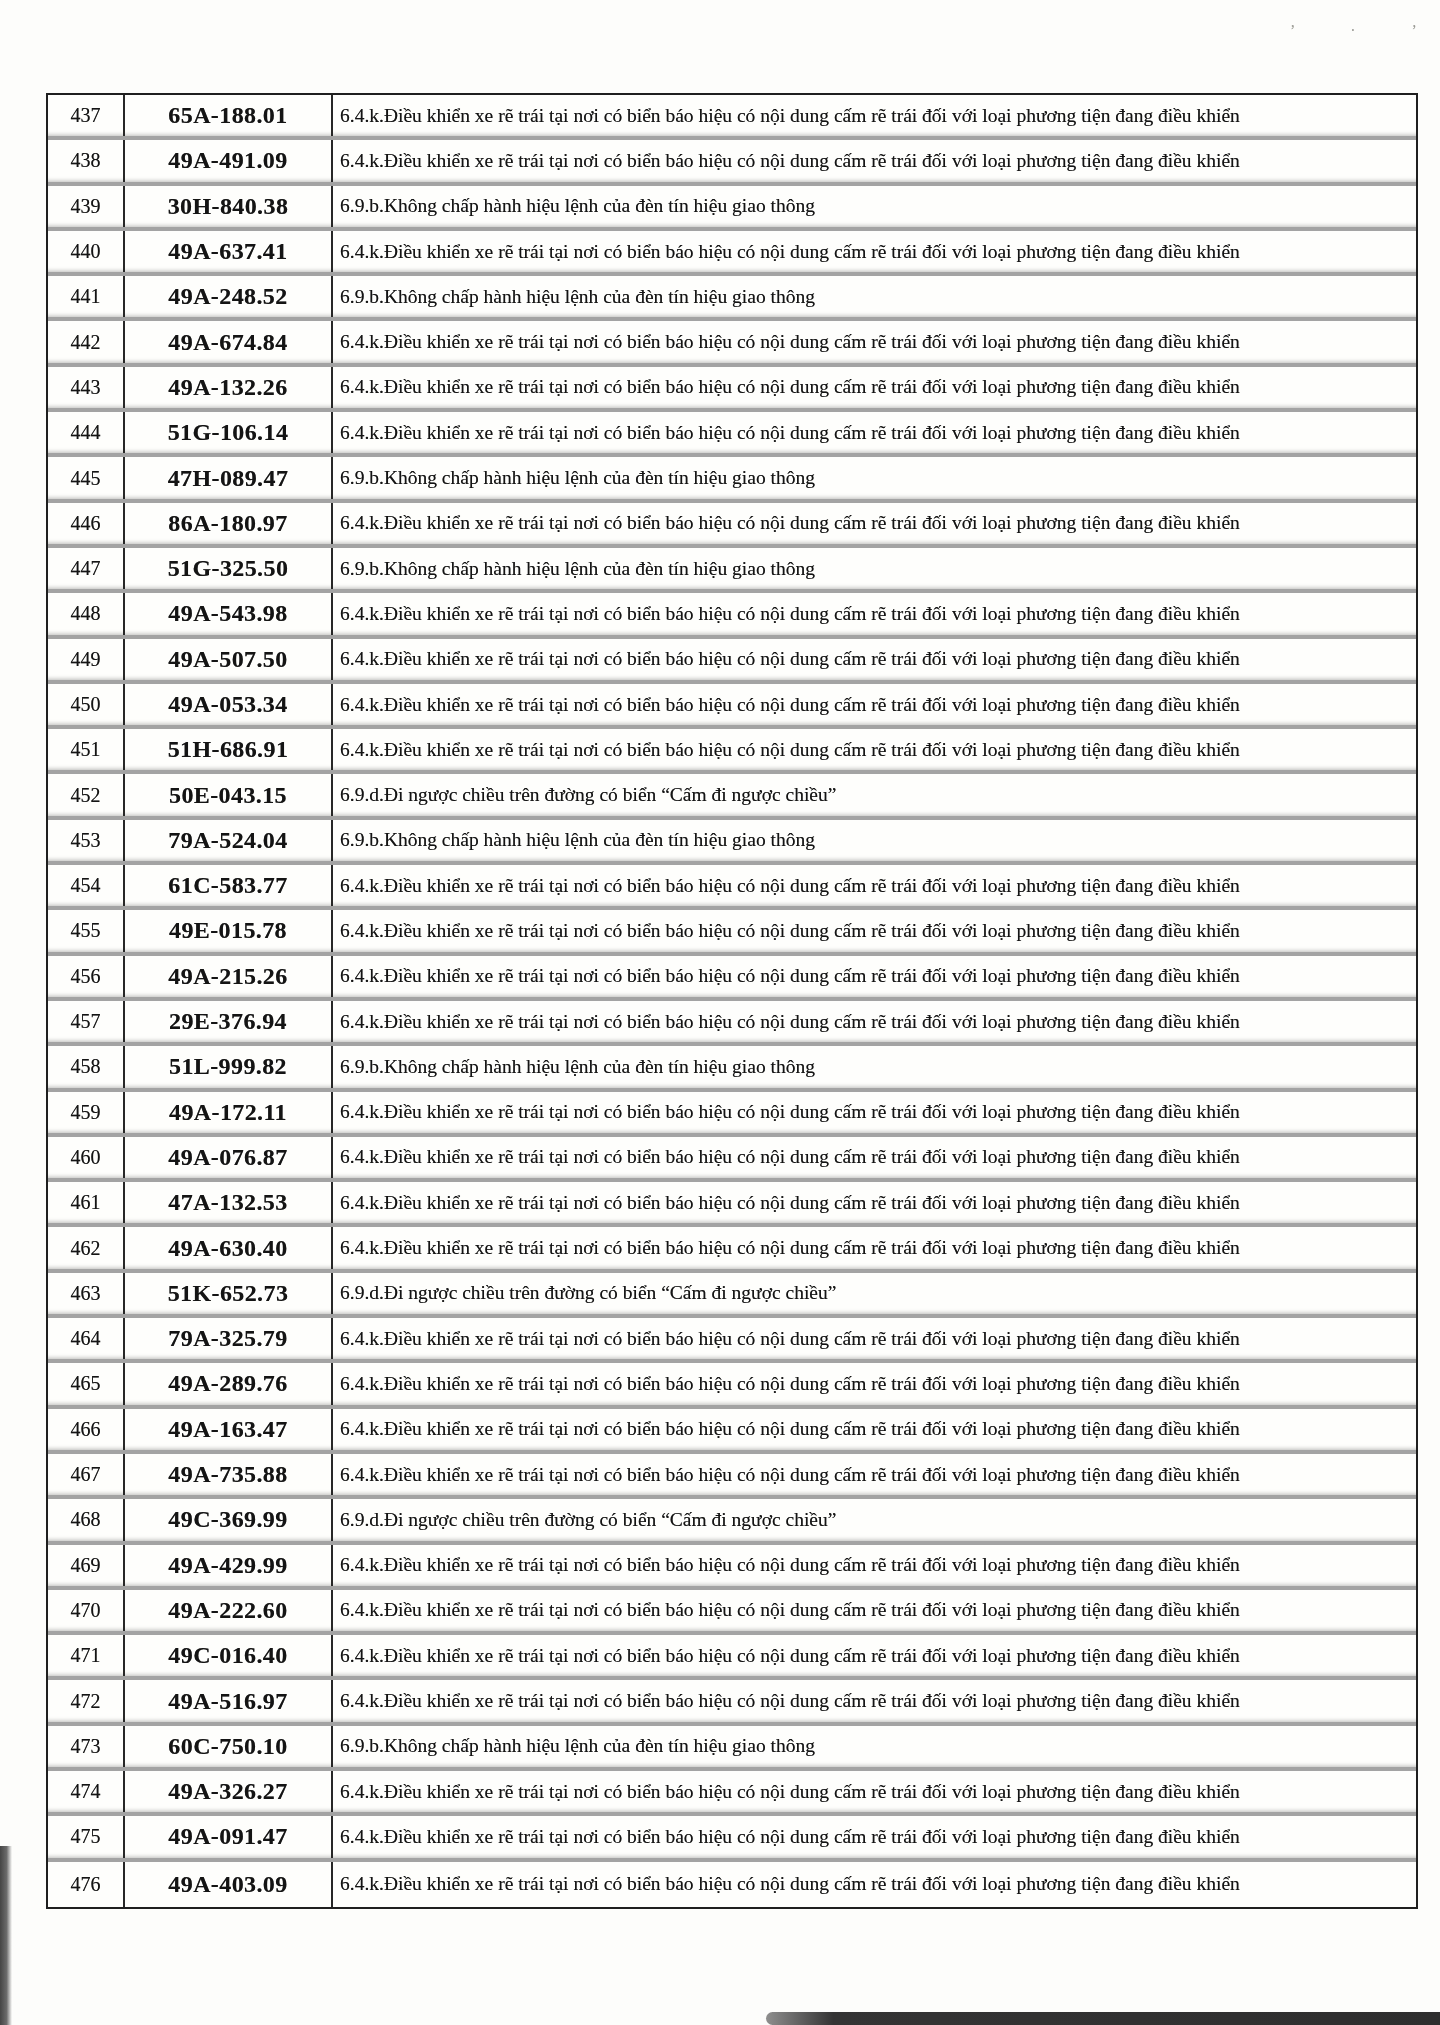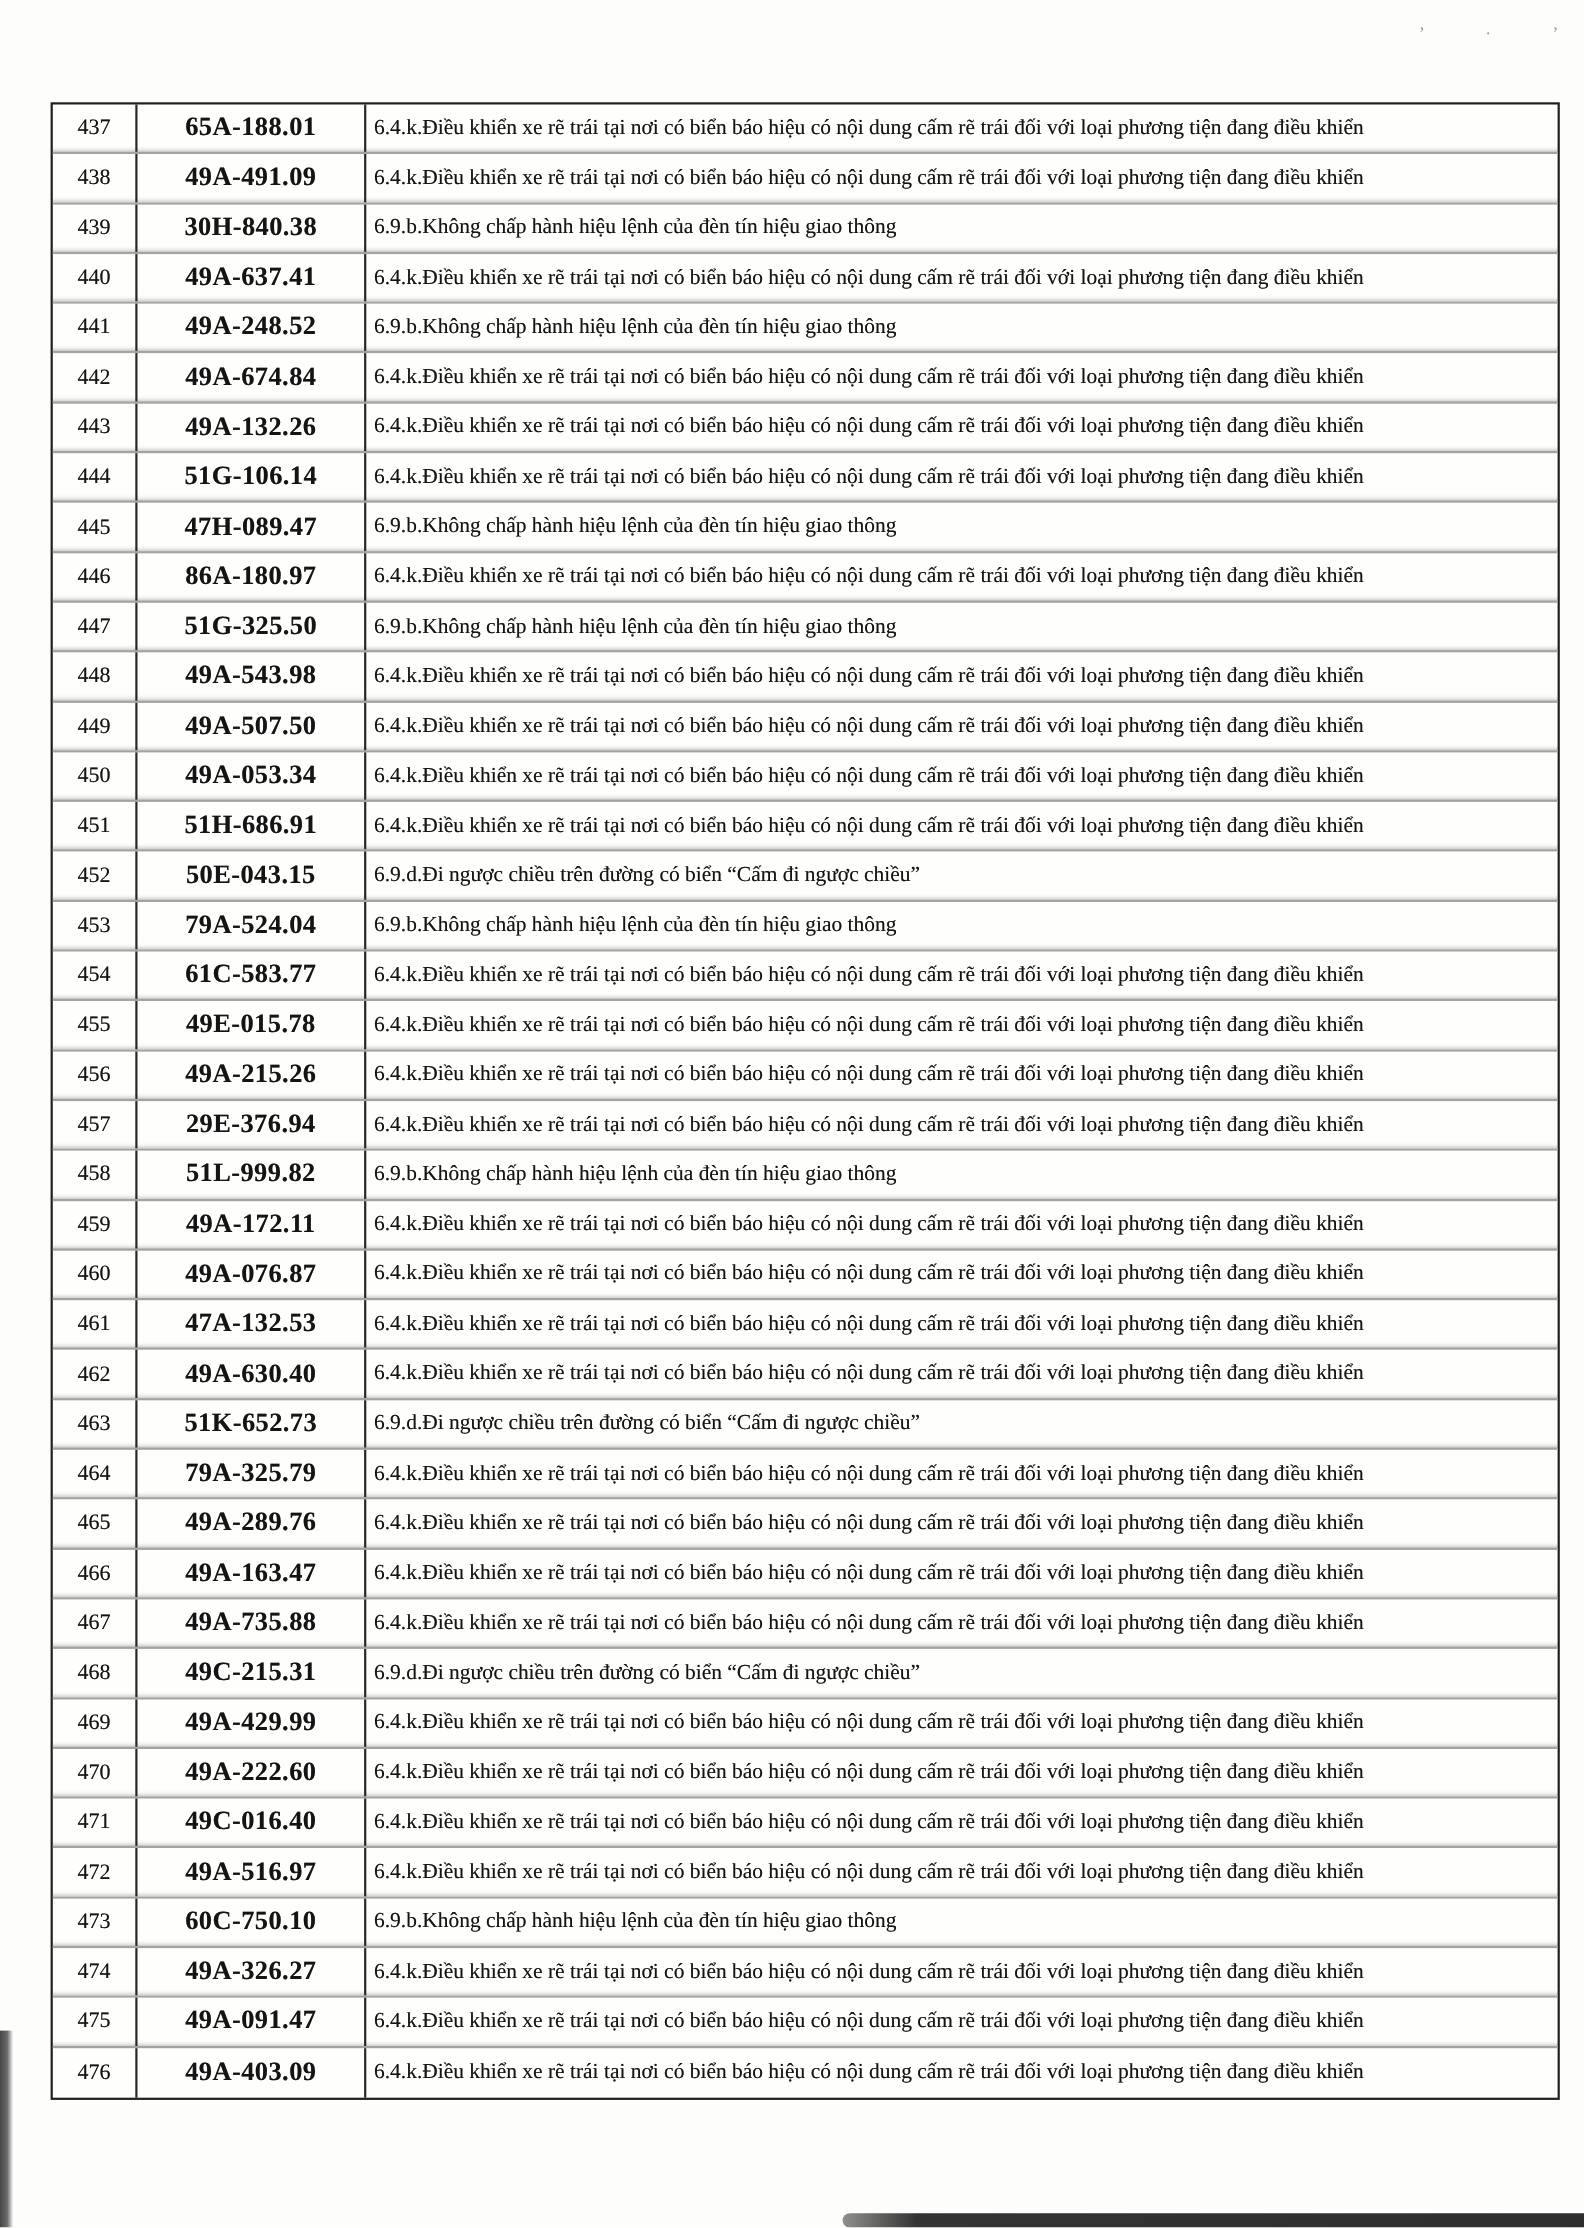--- a/index.html
+++ b/index.html
@@ -16,21 +16,21 @@
     font-family:"Liberation Serif","DejaVu Serif",serif;
   }
   
   .vtable{
     position:absolute;left:46px;top:93px;width:1372px;
     border:2.5px solid #1f1f1f;box-sizing:border-box;
     background:#fefefc;
   }
   .row{
     display:flex;height:45.3px;box-sizing:border-box;
-    border-bottom:2px solid #a3a3a3;
+    border-bottom:4px solid #a3a3a3;
     box-shadow:inset 0 -5px 4px -4px rgba(60,60,60,0.35);
   }
   .row:last-child{border-bottom:none;box-shadow:none;}
   .cell{
     box-sizing:border-box;display:flex;align-items:center;
     overflow:hidden;white-space:nowrap;
     text-shadow:0 0 0.5px rgba(20,20,20,0.55);
   }
   .cell.no{
     width:77px;justify-content:center;
@@ -215,21 +215,21 @@
       <div class="cell plate">49A-163.47</div>
       <div class="cell violation">6.4.k.Điều khiển xe rẽ trái tại nơi có biển báo hiệu có nội dung cấm rẽ trái đối với loại phương tiện đang điều khiển</div>
     </div>
     <div class="row">
       <div class="cell no">467</div>
       <div class="cell plate">49A-735.88</div>
       <div class="cell violation">6.4.k.Điều khiển xe rẽ trái tại nơi có biển báo hiệu có nội dung cấm rẽ trái đối với loại phương tiện đang điều khiển</div>
     </div>
     <div class="row">
       <div class="cell no">468</div>
-      <div class="cell plate">49C-215.31</div>
+      <div class="cell plate">49C-369.99</div>
       <div class="cell violation">6.9.d.Đi ngược chiều trên đường có biển “Cấm đi ngược chiều”</div>
     </div>
     <div class="row">
       <div class="cell no">469</div>
       <div class="cell plate">49A-429.99</div>
       <div class="cell violation">6.4.k.Điều khiển xe rẽ trái tại nơi có biển báo hiệu có nội dung cấm rẽ trái đối với loại phương tiện đang điều khiển</div>
     </div>
     <div class="row">
       <div class="cell no">470</div>
       <div class="cell plate">49A-222.60</div>

